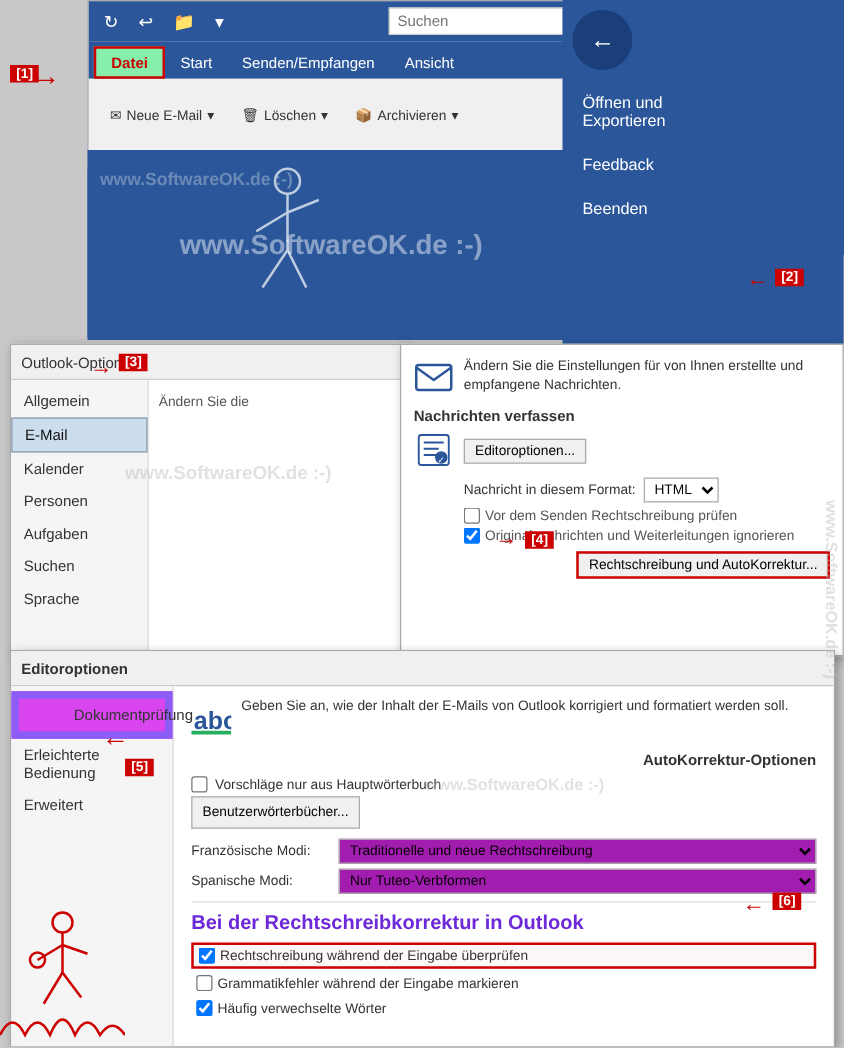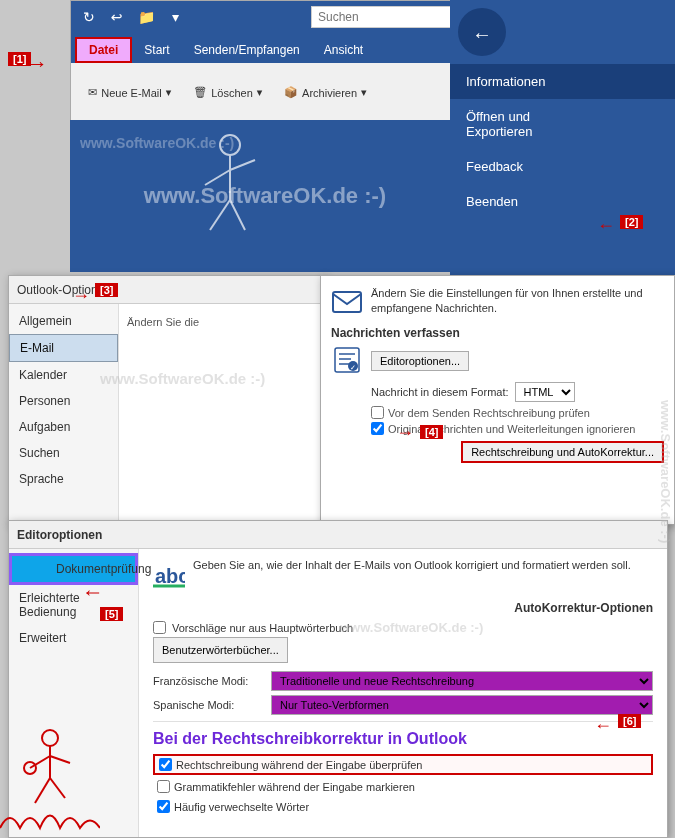--- a/index.html
+++ b/index.html
@@ -62,21 +62,21 @@
       padding: 4px 12px;
       color: white;
       font-size: 12px;
       cursor: pointer;
       height: 26px;
       display: flex;
       align-items: center;
     }
 
     .ribbon-tab.active {
-      background: #f0abfc;
+      background: #86efac;
       color: #c00;
       border: 2px solid #c00;
       font-weight: bold;
     }
 
     .ribbon-buttons {
       height: 60px;
       display: flex;
       align-items: center;
       padding: 0 8px;
@@ -321,22 +321,22 @@
     }
 
     .editor-sidebar-item {
       padding: 6px 10px;
       font-size: 12px;
       color: #333;
       cursor: pointer;
     }
 
     .editor-sidebar-item.active {
-      background: #0ea5e9;
-      border: 3px solid #8b5cf6;
+      background: #d946ef;
+      border: 6px solid #8b5cf6;
       padding-left: 44px;
     }
 
     .editor-main {
       flex: 1;
       padding: 10px 14px;
       overflow: hidden;
     }
 
     .editor-header-row {
@@ -509,21 +509,20 @@
     <line x1="40" y1="40" x2="65" y2="30" stroke="white" stroke-width="2"></line>
     <line x1="40" y1="70" x2="20" y2="100" stroke="white" stroke-width="2"></line>
     <line x1="40" y1="70" x2="55" y2="100" stroke="white" stroke-width="2"></line>
   </svg>
 </div>
 
 <div class="backstage-panel">
   <div class="backstage-back">
     <span>←</span>
   </div>
-  <div class="backstage-item highlighted">Informationen</div>
   <div class="backstage-item">
     <span>Öffnen und</span><br><span>Exportieren</span>
   </div>
   <div class="backstage-item">Feedback</div>
   <div class="backstage-item">Beenden</div>
 </div>
 
 <div class="options-dialog">
   <div class="dialog-title-bar">
     <span>Outlook-Optionen</span>

